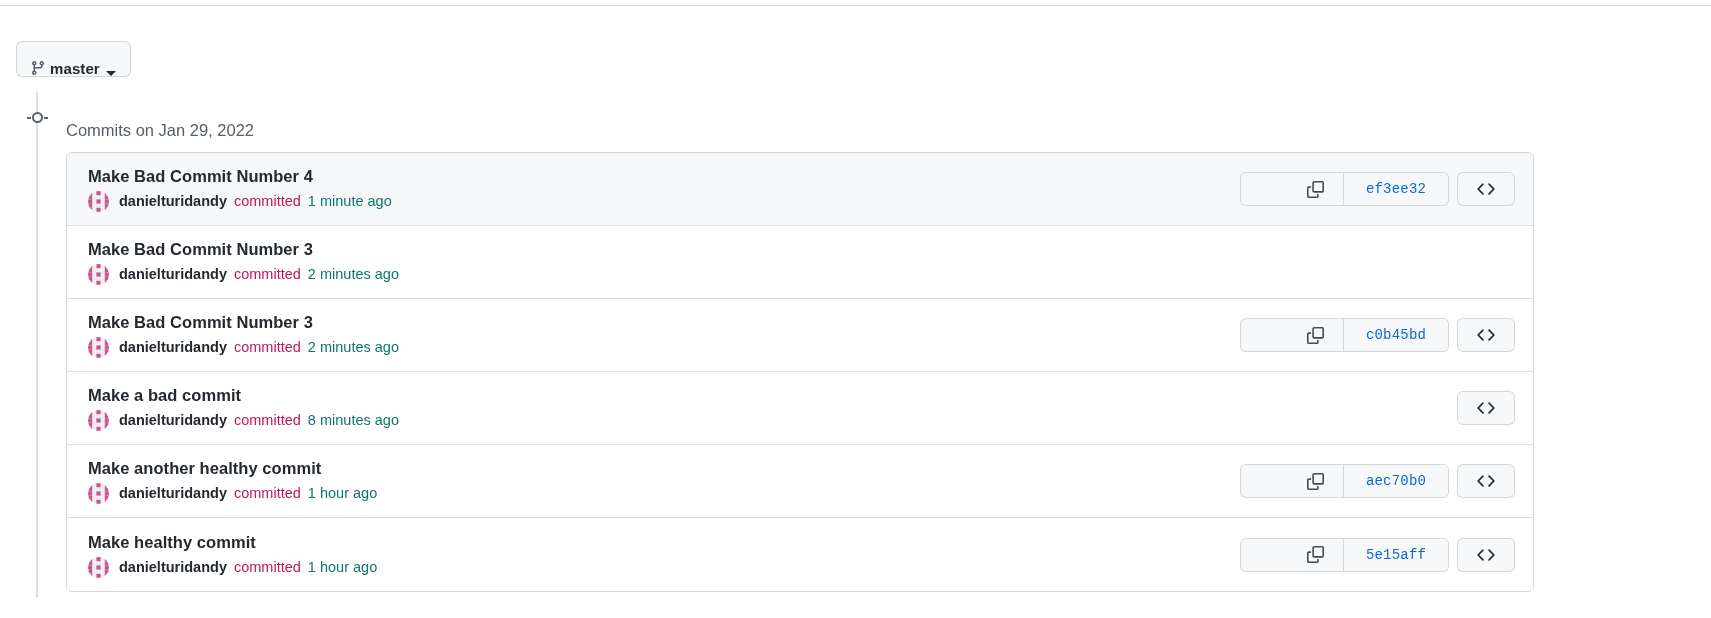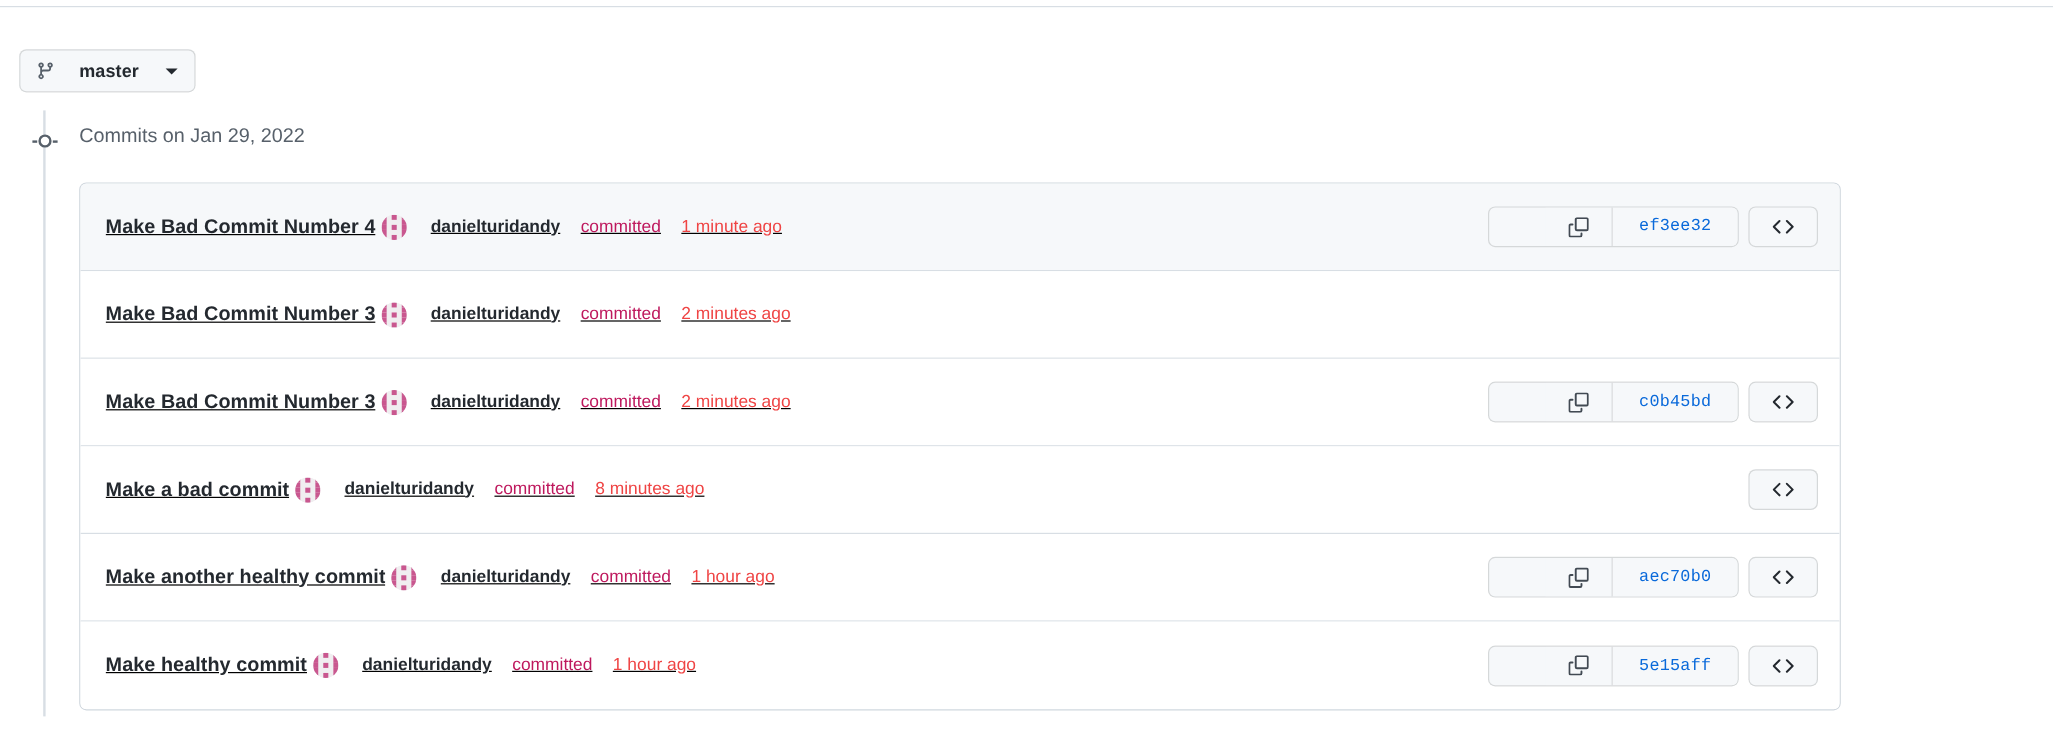--- a/index.html
+++ b/index.html
@@ -29,22 +29,22 @@
     background: #d8dee4;
   }
 
   
   .branch-btn {
     position: absolute;
     top: 41px;
     left: 16px;
     height: 36px;
     display: flex;
-    align-items: center;
-    gap: 20px;
+    align-items: flex-end;
+    gap: 4px;
     padding: 0 14px 0 13px;
     background: #f6f8fa;
     border: 1px solid rgba(27,31,36,0.15);
     border-radius: 6px;
     cursor: pointer;
   }
   .branch-icon { display: flex; align-items: center; color: #57606a; }
   .branch-label {
     font-size: 15px;
     font-weight: bold;
@@ -86,21 +86,21 @@
     width: 11px; height: 11px;
     border: 2px solid #57606a;
     border-radius: 50%;
     background: #ffffff;
     margin: 0 1px;
   }
 
   .commits-date {
     position: absolute;
     left: 66px;
-    top: 103px;
+    top: 120px;
     font-size: 16.5px;
     color: #57606a;
     line-height: 20px;
     white-space: nowrap;
   }
 
   
   .commit-list {
     position: absolute;
     left: 66px;
@@ -120,41 +120,40 @@
     border-bottom: 1px solid #d8dee4;
     background: #ffffff;
   }
   .commit-row:last-child { border-bottom: none; }
   .commit-row.highlight { background: #f6f8fa; }
 
   .commit-main {
     flex: 1 1 auto;
     min-width: 0;
     display: flex;
-    flex-direction: row;
+    flex-direction: column;
     gap: 5px;
-    text-decoration: underline;
   }
 
   .commit-title {
     font-size: 16.5px;
     font-weight: bold;
     color: #24292f;
     line-height: 20px;
     white-space: nowrap;
     overflow: hidden;
     text-overflow: ellipsis;
     cursor: pointer;
     letter-spacing: .05px;
   }
 
   .commit-meta {
     display: flex;
     align-items: center;
-    gap: 12px;
+    gap: 2px;
     font-size: 14.5px;
     line-height: 19px;
     color: #57606a;
     white-space: nowrap;
   }
 
   .avatar {
     width: 21px;
     height: 21px;
     border-radius: 50%;
@@ -164,21 +163,21 @@
     display: block;
     cursor: pointer;
   }
 
   .author {
     font-weight: bold;
     color: #24292f;
     cursor: pointer;
   }
   .meta-tail { color: #be185d; margin-left: 5px; }
-  .meta-time { color: #ef4444; }
+  .meta-time { color: #0f766e; }
 
   
   .commit-actions {
     flex: none;
     display: flex;
     align-items: center;
     gap: 8px;
     margin-left: 16px;
   }
 

